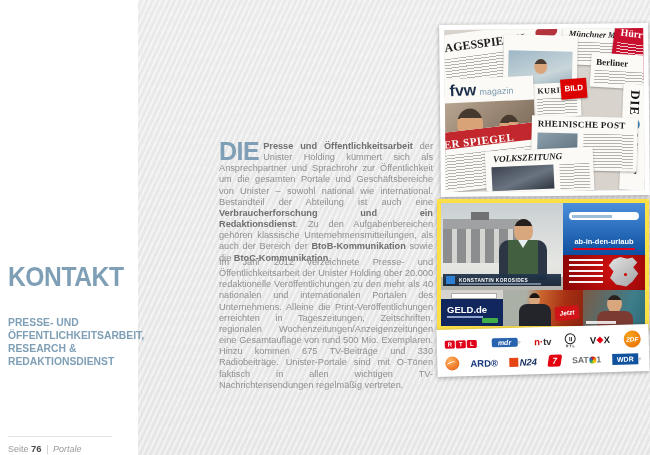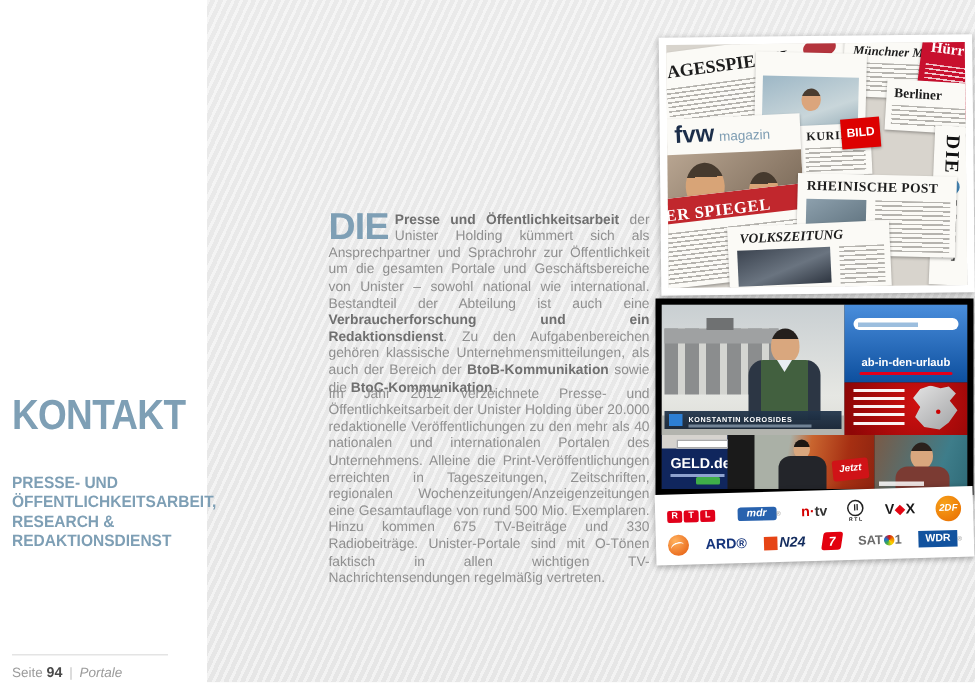--- a/index.html
+++ b/index.html
@@ -139,21 +139,21 @@
     background:radial-gradient(circle at 35% 35%, #7fb2d9, #20699e); display:inline-block; }
   .pp-welt::after { display:none; }
 
   .pp-volkszeitung { left:40px; top:120px; width:108px; height:44px; transform:rotate(-2deg); z-index:5; }
   .pp-volkszeitung .masthead { font-size:9px; font-style:italic; margin:3px 0 0 8px; }
   .pp-volkszeitung .photo { position:absolute; left:6px; top:16px; width:62px; height:24px;
     background:linear-gradient(160deg,#3c4450,#6a7480 55%,#2e3540); }
   .pp-volkszeitung::after { left:74px; top:16px; }
 
   
-  .tv-card { position:absolute; left:437px; top:199px; width:212px; height:131px; background:#000000;
+  .tv-card { position:absolute; left:437px; top:199px; width:212px; height:131px; background:#fde047;
     padding:4px; box-shadow:0 1px 4px rgba(0,0,0,.35); }
   .tv-inner { position:relative; width:100%; height:100%; overflow:hidden; background:#1a1a1a; }
   .tile { position:absolute; overflow:hidden; }
 
   .t-gate { left:0; top:0; width:122px; height:87px; background:linear-gradient(180deg,#c9cfd2,#e6e7e3 70%,#dcdcd6); }
   .gate { position:absolute; left:2px; top:16px; width:76px; height:44px;
     background:repeating-linear-gradient(90deg,#8b8d8e 0 9px,#d4d5d1 9px 14px); }
   .gate::before { content:""; position:absolute; left:0; top:0; width:100%; height:10px; background:#9fa1a2; }
   .gate::after { content:""; position:absolute; left:28px; top:-7px; width:18px; height:8px; background:#6f7172; }
   .plaza { position:absolute; left:0; bottom:0; width:100%; height:13px; background:#b3b4ae; }
@@ -182,21 +182,21 @@
   .t-map { left:122px; top:52px; width:82px; height:35px;
     background:radial-gradient(circle at 60% 40%, #d01010, #8f0606 90%); }
   .t-map .germany { position:absolute; right:5px; top:2px; width:34px; height:30px;
     background:linear-gradient(140deg,#e6e6e6,#9fa0a2);
     clip-path:polygon(42% 0,62% 6%,78% 2%,92% 18%,80% 34%,95% 55%,78% 82%,60% 98%,30% 92%,12% 70%,22% 48%,8% 28%,22% 8%); }
   .t-map .germany::after { content:""; position:absolute; left:18px; top:16px; width:3px; height:3px;
     border-radius:50%; background:#c00; }
   .t-map .list { position:absolute; left:6px; top:4px; width:34px; height:27px;
     background:repeating-linear-gradient(180deg, rgba(255,255,255,.95) 0 2px, transparent 2px 5.5px); }
 
-  .t-geld { left:0; top:87px; width:44px; height:36px; background:#10265d; }
+  .t-geld { left:0; top:87px; width:62px; height:36px; background:#10265d; }
   .t-geld .chrome { position:absolute; left:0; top:0; width:100%; height:9px; background:#d6d3ce; }
   .t-geld .chrome::after { content:""; position:absolute; left:10px; top:2.5px; width:44px; height:4px;
     background:#fff; border:0.5px solid #aaa; }
   .t-geld .geldtxt { position:absolute; left:6px; top:14px; font-size:9.5px; font-weight:bold; color:#fff; }
   .t-geld .bar { position:absolute; left:6px; top:26px; width:36px; height:2px; background:#8fa3cf; }
   .t-geld .btn { position:absolute; right:5px; bottom:3px; width:16px; height:5px; background:#3fae49; border-radius:1px; }
 
   .t-jetzt { left:62px; top:87px; width:80px; height:36px;
     background:linear-gradient(100deg,#aab0a6 0 28%, #c9652f 45%, #a62f12 75%, #8e2410); }
   .t-jetzt .jhead { position:absolute; left:26px; top:3px; width:11px; height:13px; border-radius:50%;
@@ -263,21 +263,21 @@
   <div class="sidebar">
     <div class="kontakt">KONTAKT</div>
     <div class="dept">
       <div>PRESSE- UND</div>
       <div>ÖFFENTLICHKEITSARBEIT,</div>
       <div>RESEARCH &amp;</div>
       <div>REDAKTIONSDIENST</div>
     </div>
     <div class="pagefoot">
       <span>Seite</span>
-      <b>94</b>
+      <b>76</b>
       <span class="sep">|</span>
       <span class="brand">Portale</span>
     </div>
   </div>
 
 
   <div class="para p1">
     <span class="dropcap">DIE</span><b>Presse und Öffentlichkeitsarbeit</b><span> der Unister Holding kümmert sich als Ansprechpartner und Sprachrohr zur Öffentlichkeit um die gesamten Portale und Geschäftsbereiche von Unister – sowohl national wie international. Bestandteil der Abteilung ist auch eine </span><b>Verbraucherforschung und ein Redaktionsdienst</b><span>. Zu den Aufgabenbereichen gehören klassische Unternehmensmitteilungen, als auch der Bereich der </span><b>BtoB-Kommunikation</b><span> sowie die </span><b>BtoC-Kommunikation</b><span>.</span>
   </div>
   <div class="para p2">

